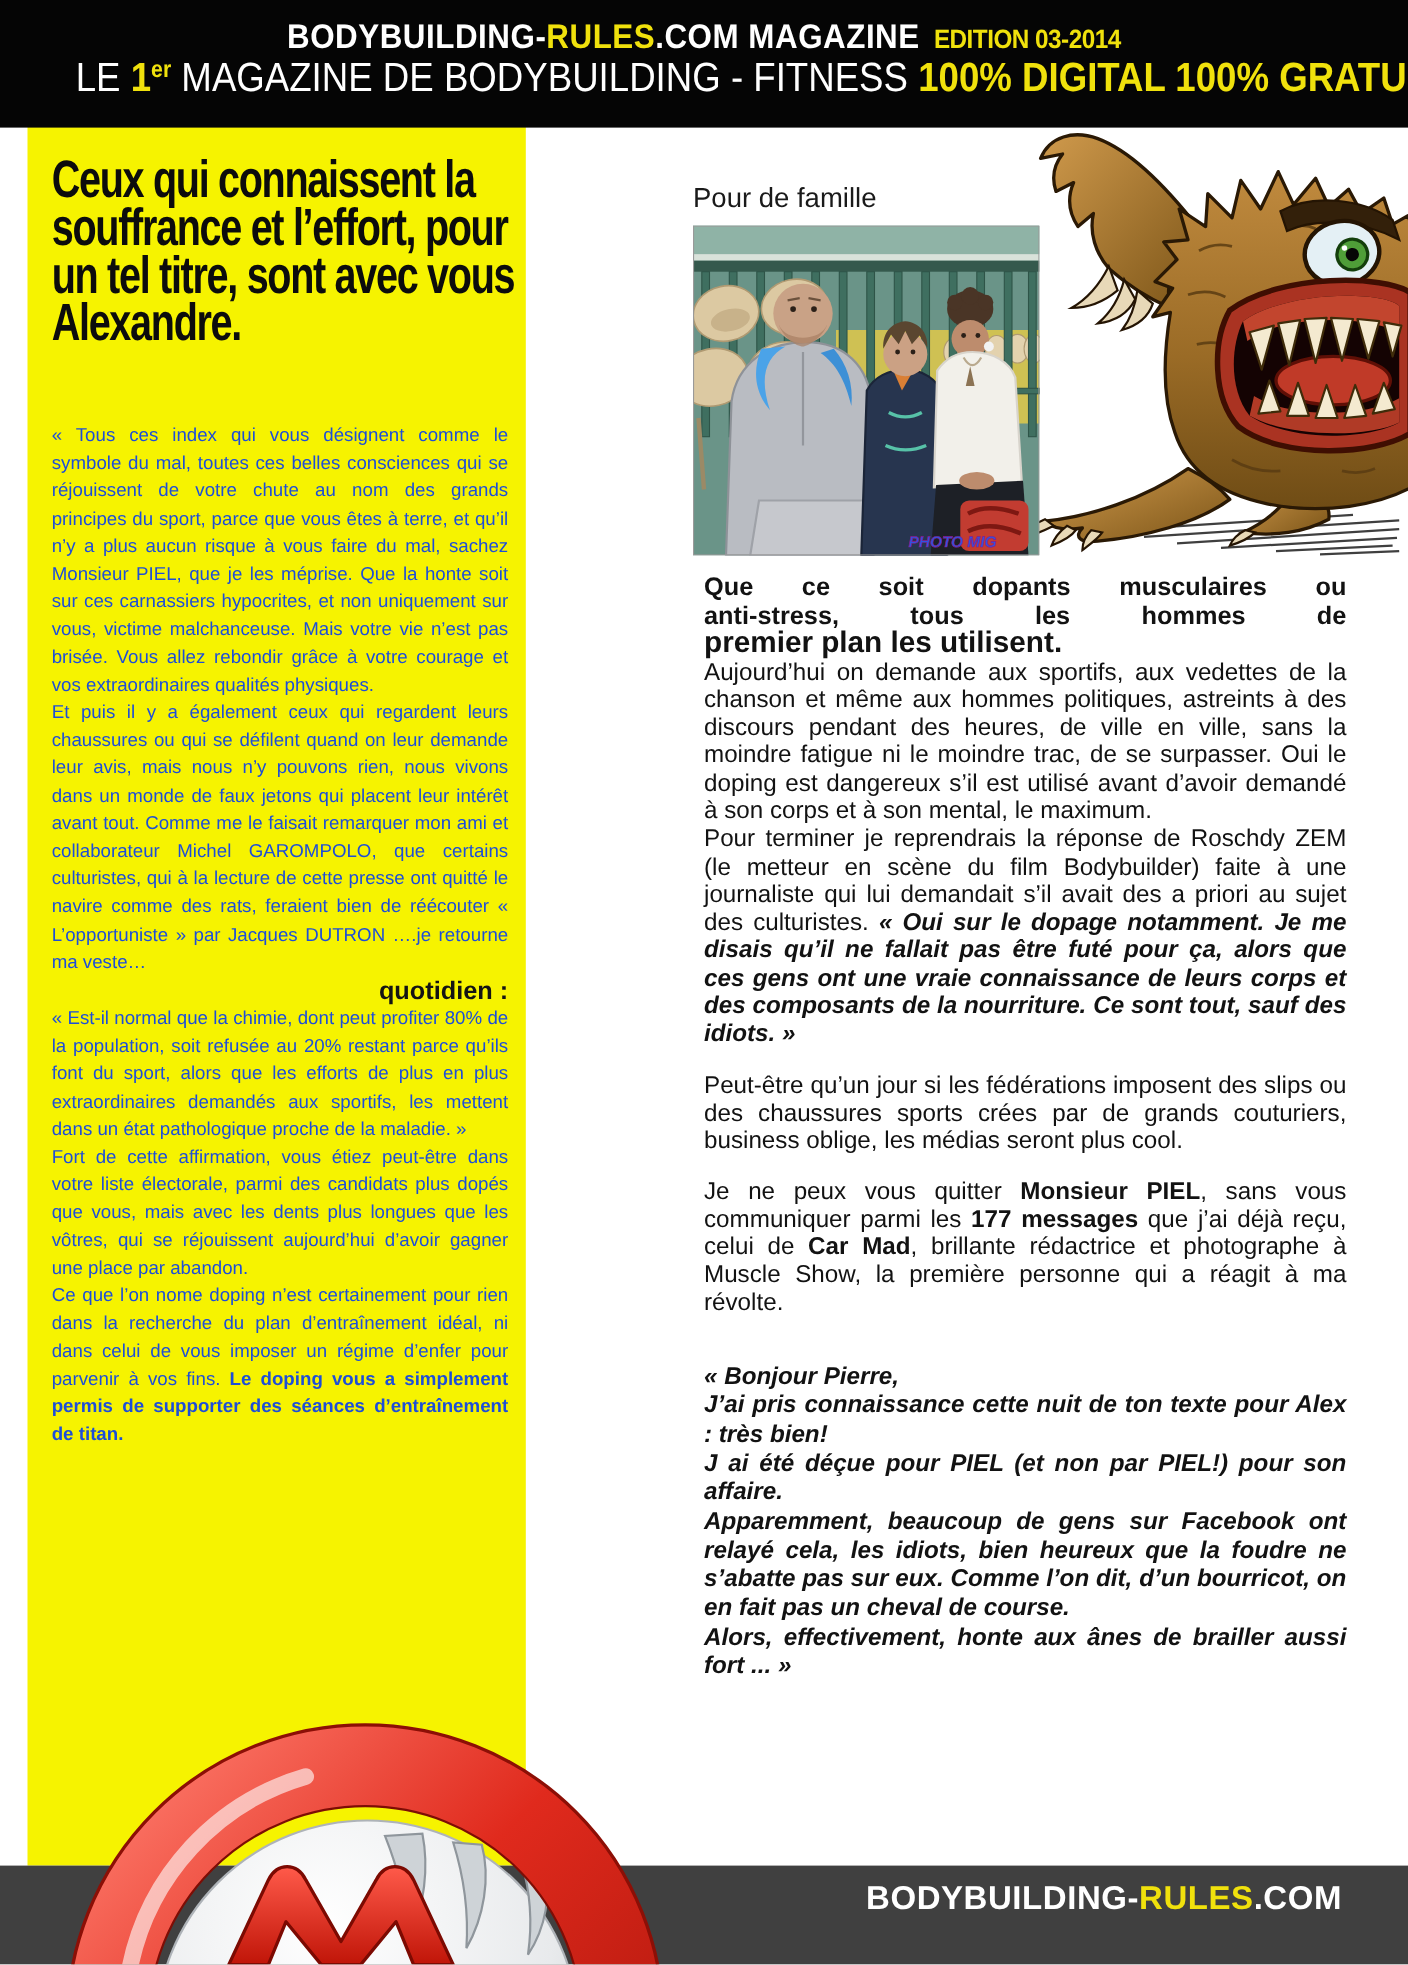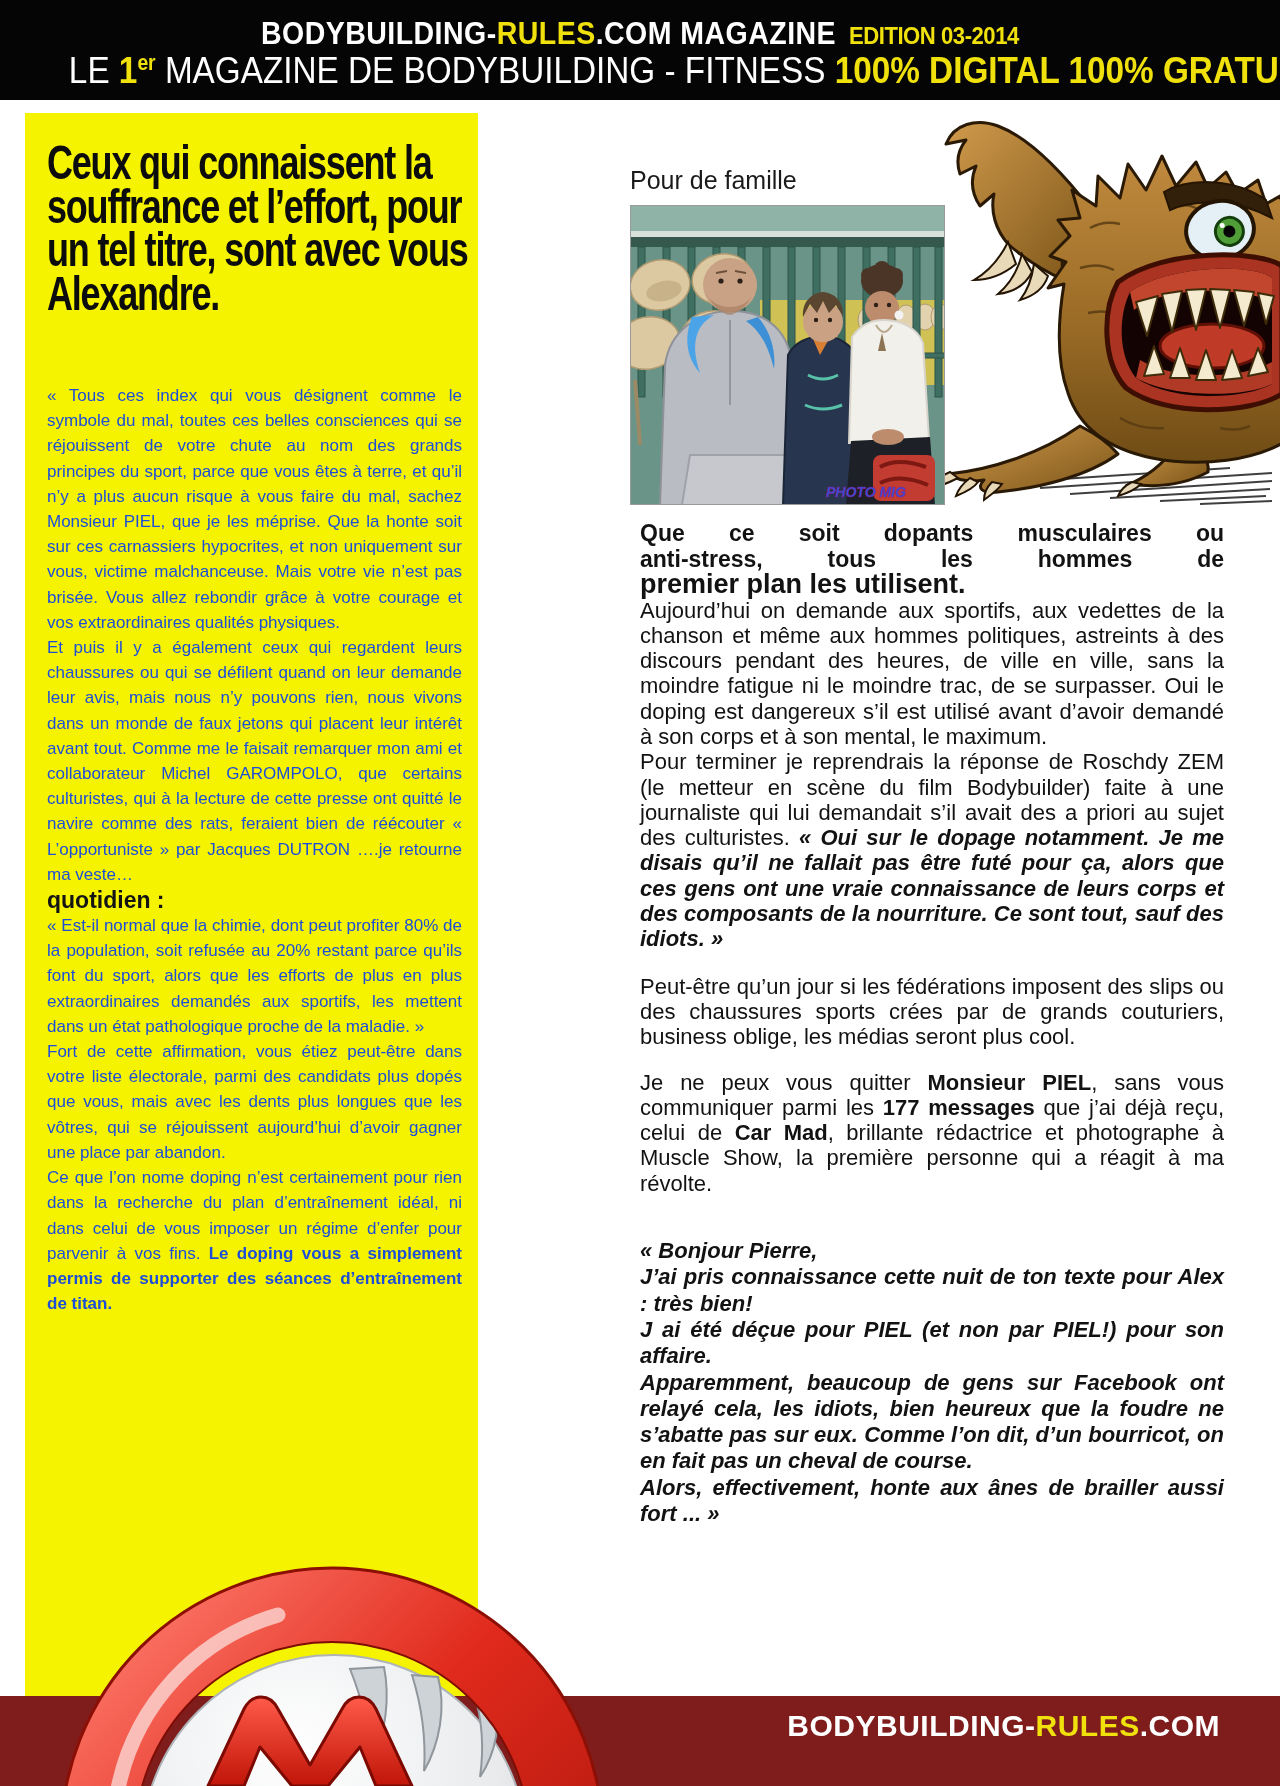--- a/index.html
+++ b/index.html
@@ -2,60 +2,60 @@
 <html><head>
 <meta charset="utf-8">
 <style>
   * { margin:0; padding:0; box-sizing:border-box; }
   html,body { width:1280px; }
   body {
     position:relative; width:1280px; height:1786px; background:#ffffff;
     overflow:hidden; font-family:"Liberation Sans", sans-serif; color:#141414;
   }
   
-  .header { position:absolute; left:0; top:0; width:1280px; height:100px; background:#050505; z-index:2; }
+  .header { position:absolute; left:0; top:0; width:1280px; height:116px; background:#050505; z-index:2; }
   .h-line1 { position:absolute; top:16px; left:0; width:100%; text-align:center; white-space:nowrap; }
   .h-line1-inner { display:inline-block; transform:scaleX(0.92); transform-origin:50% 50%;
     font-weight:bold; font-size:31px; letter-spacing:0.5px; color:#ffffff; }
   .h-line1-inner .yel { color:#f0e10c; }
   .h-line1-inner .edition { font-size:24px; color:#f0e10c; font-weight:bold; margin-left:14px; letter-spacing:-0.5px; }
   .h-line2 { position:absolute; top:50px; left:0; width:100%; text-align:center; white-space:nowrap; }
   .h-line2-inner { display:inline-block; transform:scaleX(0.90); transform-origin:50% 50%;
     font-size:37px; color:#ffffff; font-weight:400; }
   .h-line2-inner .hl { color:#f0e10c; font-weight:bold; }
   .h-line2-inner sup { font-size:58%; vertical-align:super; }
   
   .left-panel { position:absolute; left:25px; top:113px; width:453px; height:1583px;
     background:#f6f300; padding:28px 16px 0 22px; z-index:1; }
   .headline-box { height:242px; overflow:visible; }
   .headline { white-space:pre; font-weight:bold; font-size:45px; line-height:41px;
     letter-spacing:-1.5px; color:#0c0c0c; transform:scale(0.80,1.06); transform-origin:0 0; }
   .lp-body { font-size:17px; line-height:25.2px; text-align:justify; white-space:pre-line; color:#1d4ed8; }
   .lp-sub12 { margin-top:14px; font-weight:bold; font-size:23px; line-height:26px;
     white-space:pre-line; text-align:justify; text-align-last:justify; }
-  .lp-sub3 { font-weight:bold; font-size:23px; line-height:26px; }
+  .lp-sub3 { font-weight:bold; font-size:23px; line-height:26px;text-align:right; }
   .lp-body .b { font-weight:bold; }
   
   .caption { position:absolute; left:630px; top:166px; font-size:25px; color:#1a1a1a; z-index:1; }
   .photo { position:absolute; left:630px; top:205px; width:315px; height:300px; z-index:1; }
   .monster { position:absolute; left:920px; top:88px; width:360px; height:420px; z-index:0; }
   .rc-text { position:absolute; left:640px; top:521px; width:584px; font-size:22px;
     line-height:25.3px; text-align:justify; color:#121212; z-index:1; }
   .rc-head12 { font-weight:bold; font-size:23px; line-height:25.5px;
     white-space:pre-line; text-align:justify; text-align-last:justify; }
   .rc-head3 { font-weight:bold; font-size:27px; line-height:25.5px; }
   .rc-block { white-space:pre-line; margin-top:0; }
   .quote { font-weight:bold; font-style:italic; }
   .rc-p3 { margin-top:22px; }
   .rc-p4 { margin-top:20px; }
   .rc-p4 .b { font-weight:bold; }
   .letter { margin-top:42px; }
   .letter p { font-weight:bold; font-style:italic; line-height:26.3px; text-align:justify; }
   
-  .footer { position:absolute; left:0; top:1696px; width:1280px; height:90px; background:#7f1d1d; z-index:3; }
+  .footer { position:absolute; left:0; top:1696px; width:1280px; height:90px; background:#404040; z-index:3; }
   .footer-brand { position:absolute; right:60px; top:13px; font-size:30px; font-weight:bold;
     letter-spacing:0.5px; color:#ffffff; }
   .footer-brand .yel { color:#f0e10c; }
   
   .logo { position:absolute; left:40px; top:1557px; width:580px; height:229px; z-index:4; }
 </style>
 </head>
 <body>
 
 <div class="header">

